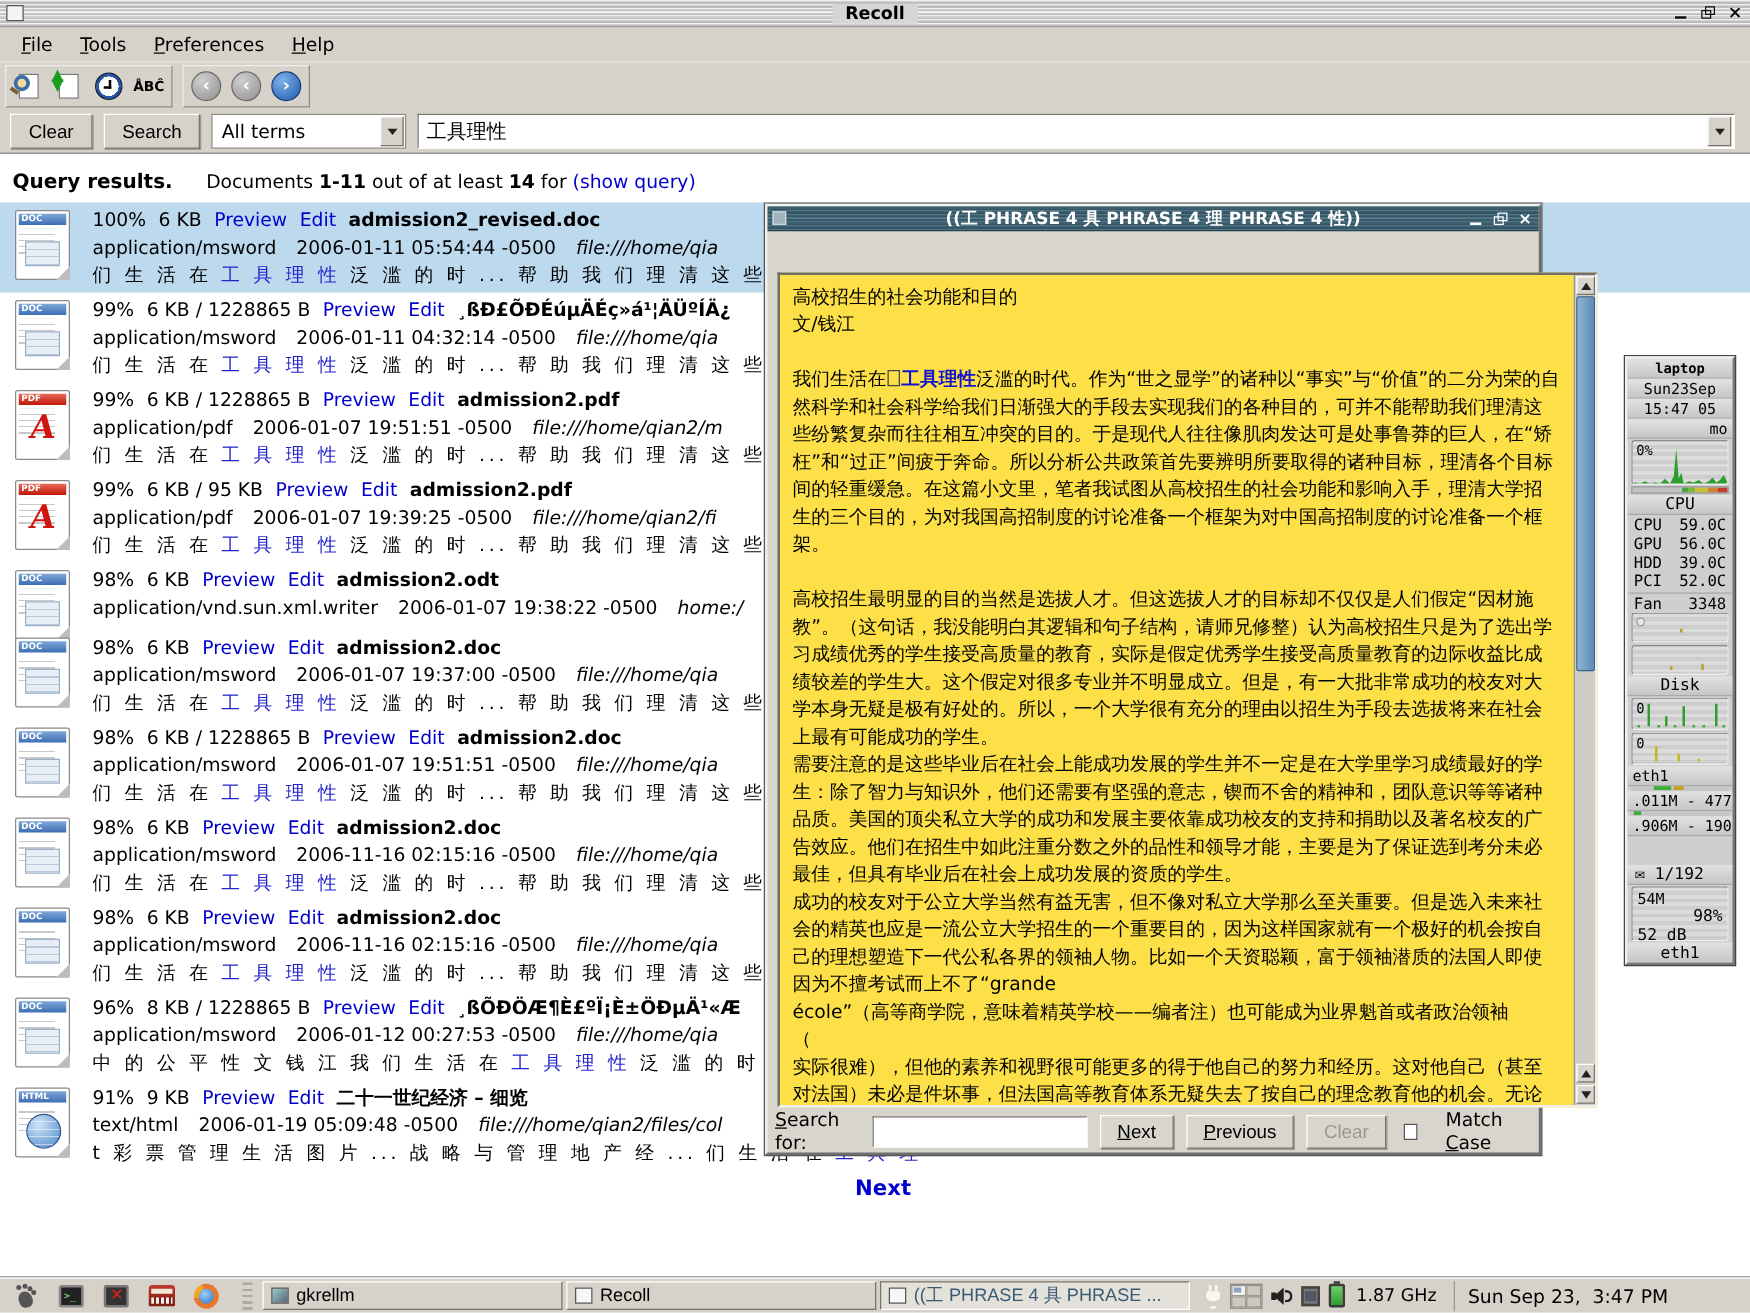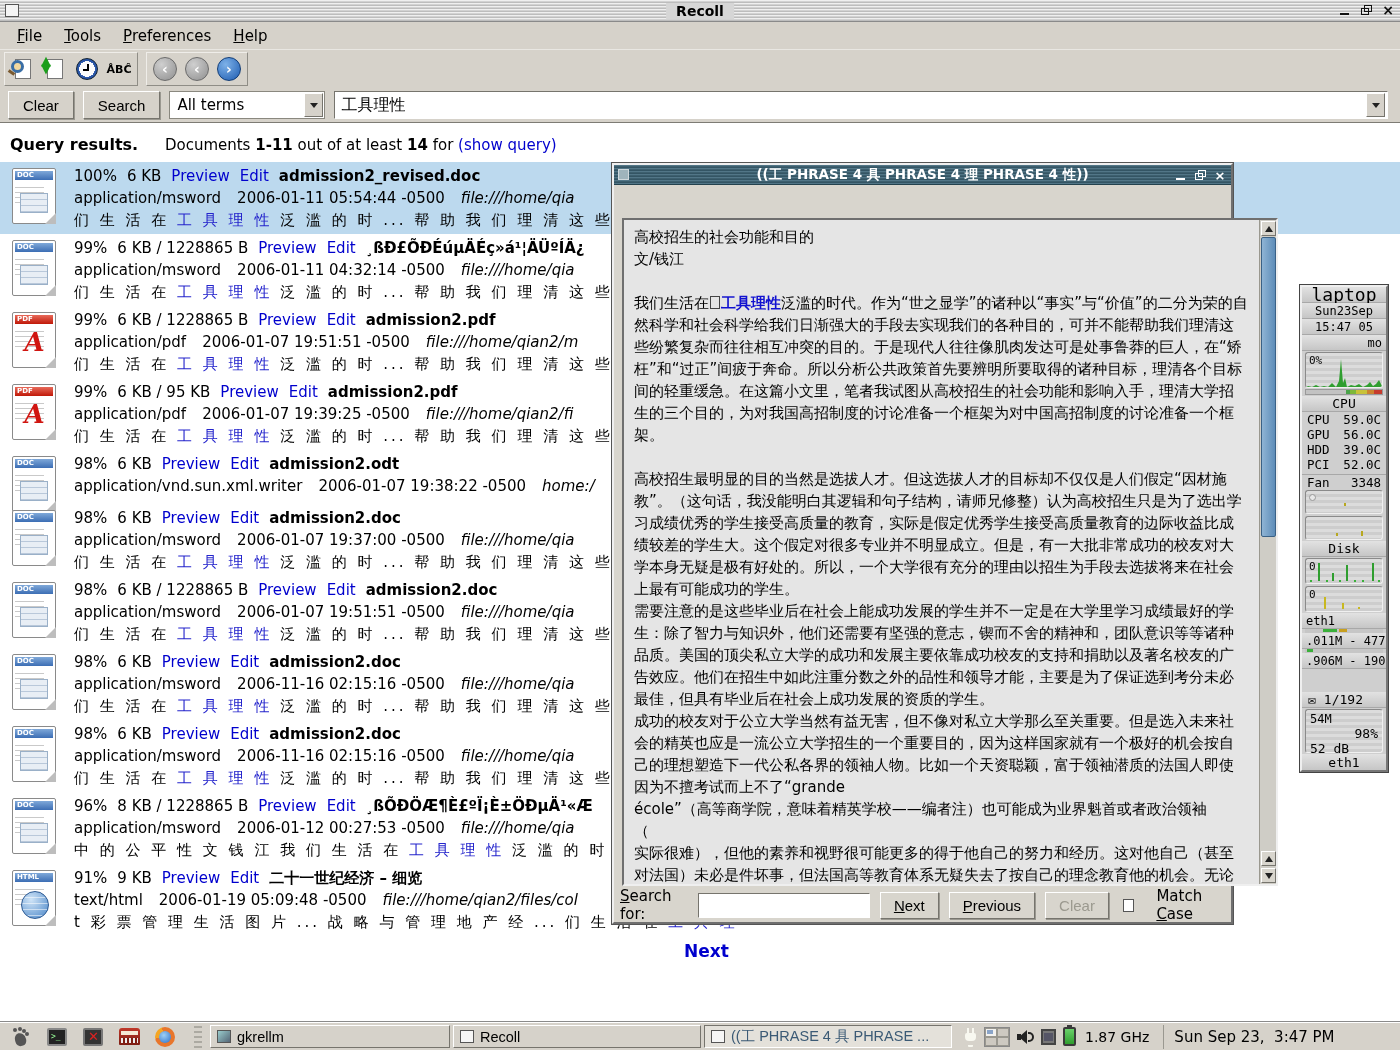--- a/index.html
+++ b/index.html
@@ -85,21 +85,21 @@
   #ptitle .ttl{position:absolute;left:50%;transform:translateX(-50%);color:#fff;font-weight:bold;font-size:13.5px;white-space:nowrap}
   #ptitle .wbtns{top:3px}
   #ptitle .wb{color:#fff;width:14px;height:14px;font-size:13px}
   #ptitle .minbar{background:#fff}
   #ptitle .restore b,#ptitle .restore i{border-color:#fff}
   #ptabrow{position:absolute;left:0;top:21px;width:100%;height:32px}
   #ptab{position:absolute;left:10px;top:6px;width:212px;height:27px;background:#d8d5cd;border:1px solid;border-color:#fff #777 #d8d5cd #fff;border-top-left-radius:3px;display:flex;align-items:center;padding-left:9px;font-size:15px}
   #ptab::after{content:"";position:absolute;right:-5px;top:0;width:4px;height:26px;background:#7d9cb0}
   #ptabline{position:absolute;left:0;top:32px;width:100%;height:1px;background:#9a988f}
   #closetab{position:absolute;right:14px;top:0px;width:92px;height:27px}
-  #ptextarea{position:absolute;left:8px;top:53px;width:656px;height:668px;background:#e5e5e5;border:2px solid;border-color:#6f6f6f #efefef #efefef #6f6f6f;overflow:hidden}
+  #ptextarea{position:absolute;left:8px;top:53px;width:656px;height:668px;background:#fde047;border:2px solid;border-color:#6f6f6f #efefef #efefef #6f6f6f;overflow:hidden}
   #pdoc{position:absolute;left:10px;top:6px;width:614px;height:656px;white-space:pre-wrap;font-size:15px;line-height:22px;overflow:hidden}
   #pdoc .dochl{color:#1212d0;font-weight:bold}
   .missbox{display:inline-block;width:10px;height:13px;border:1px solid #444;vertical-align:-1px;margin:0 1px}
   
   #pscroll{position:absolute;right:0;top:0;width:17px;height:664px;background:#cfcdc6;border-left:1px solid #9a988f}
   .sarrow{position:absolute;left:1px;width:15px;height:15px;background:#d8d5cd;border:1px solid;border-color:#fff #76746d #76746d #fff;display:flex;align-items:center;justify-content:center}
   .tri-up{width:0;height:0;border-left:4px solid transparent;border-right:4px solid transparent;border-bottom:6px solid #222}
   .tri-down{width:0;height:0;border-left:4px solid transparent;border-right:4px solid transparent;border-top:6px solid #222}
   #sthumb{position:absolute;left:1px;top:17px;width:15px;height:300px;background:linear-gradient(90deg,#8fb4d4,#5d8cb8);border:1px solid #3a6186;border-radius:2px}
   
@@ -108,21 +108,21 @@
   #findinput{margin-left:8px;width:172px;height:25px;border:1px solid;border-color:#76746d #fff #fff #76746d;background:#fff;font-family:inherit;font-size:14px;padding:0 4px}
   .fbtn{height:27px;padding:0 13px;margin-left:10px;background:#d8d5cd;border:1px solid;border-color:#fff #76746d #76746d #fff;box-shadow:1px 1px 0 #9a9890;font-size:15px;display:flex;align-items:center}
   .fbtn.disabled{color:#9b998f}
   #matchbox{width:13px;height:13px;border:1px solid #555;background:#fff;margin-left:14px}
   #matchlabel{margin-left:22px;font-size:15px}
 
   
   #gkrellm{left:1300px;top:285px;width:88px;height:487px;background:#cfcfcf;border:2px solid;border-color:#efefef #777 #777 #efefef;box-shadow:0 0 0 1px #444;z-index:20;
     font-family:"DejaVu Sans Mono","Liberation Mono",monospace;font-size:12px;display:flex;flex-direction:column;overflow:hidden}
   .gk-sec{border-bottom:1px solid #a8a8a8;background:linear-gradient(#e2e2e2,#c6c6c6);flex:0 0 auto;position:relative;padding:0 4px;display:flex;align-items:center}
-  .gk-host{height:16px;justify-content:center;font-size:18px;font-weight:normal}
+  .gk-host{height:16px;justify-content:center;font-size:11px;font-weight:bold}
   .gk-row{height:16px}
   .gk-right{justify-content:flex-end}
   .gk-center{justify-content:center}
   .gk-chart{margin:1px 3px;height:36px;border:1px solid;border-color:#8a8a8a #f0f0f0 #f0f0f0 #8a8a8a;border-radius:3px;background:repeating-linear-gradient(180deg,#dcdcdc 0 3px,#cdcdcd 3px 6px);position:relative;overflow:hidden;flex:0 0 auto}
   .gk-chart .lbl{position:absolute;left:3px;top:1px;font-size:11px}
   .gk-chart svg{position:absolute;left:0;bottom:0}
   .gk-meter{height:6px;margin:0 3px 1px;background:#c2c2c2;border:1px solid #999;background-image:linear-gradient(90deg,#0000 0 52%,#4aa34a 52% 58%,#7db83a 58% 66%,#c8c23a 66% 80%,#cc8330 80% 90%,#c63b2e 90% 100%);flex:0 0 aupx}
   .gk-temp{display:flex;justify-content:space-between;padding:0 5px;height:15px;line-height:15px;font-size:12.5px}
   .gk-panel{margin:1px 3px;border:1px solid;border-color:#8a8a8a #f0f0f0 #f0f0f0 #8a8a8a;border-radius:3px;background:repeating-linear-gradient(180deg,#dcdcdc 0 3px,#cdcdcd 3px 6px);position:relative;flex:0 0 auto}
   .gk-strip{height:4px;margin:0 3px;background:#c6c6c6;position:relative;flex:0 0 auto}

